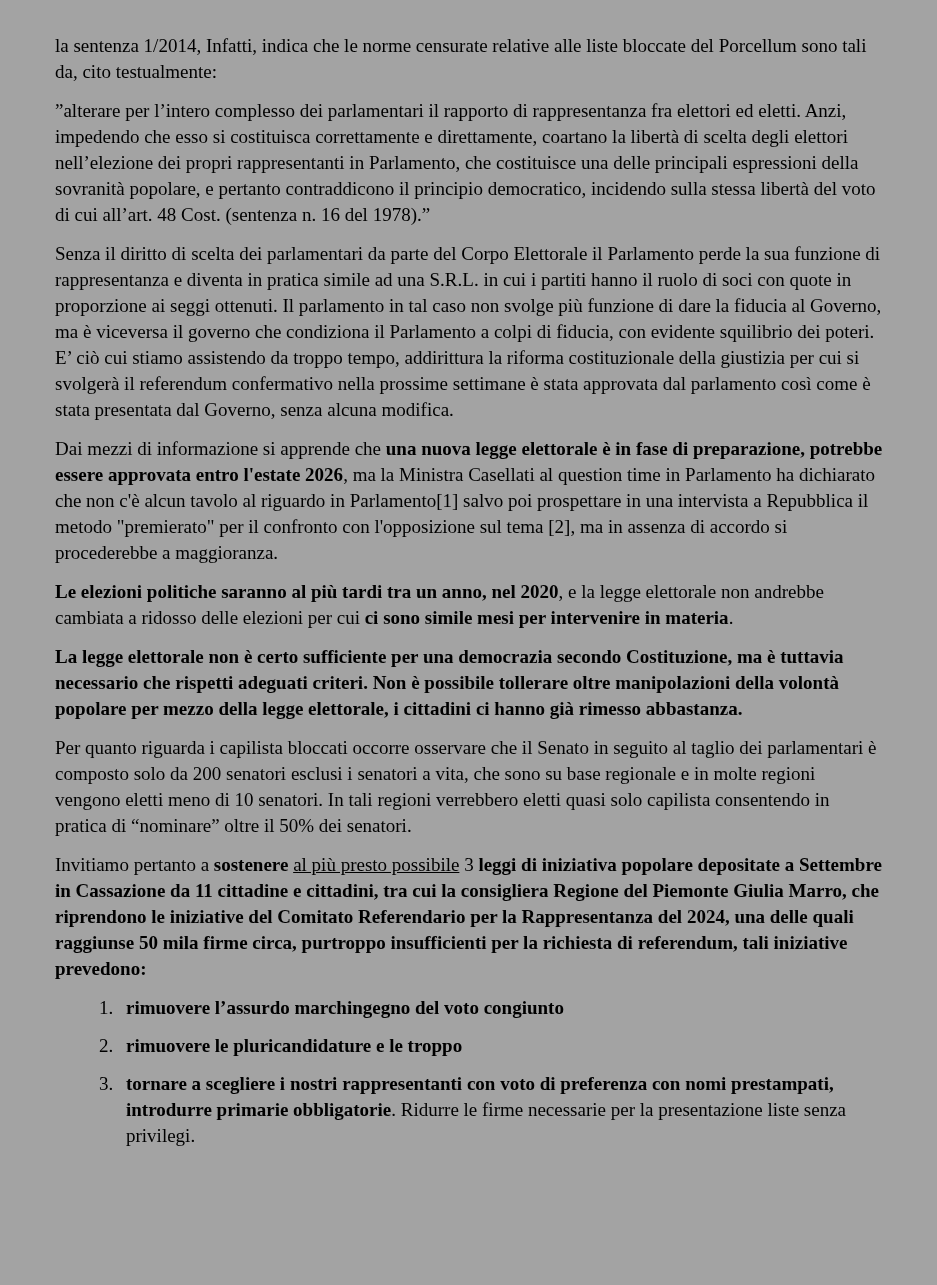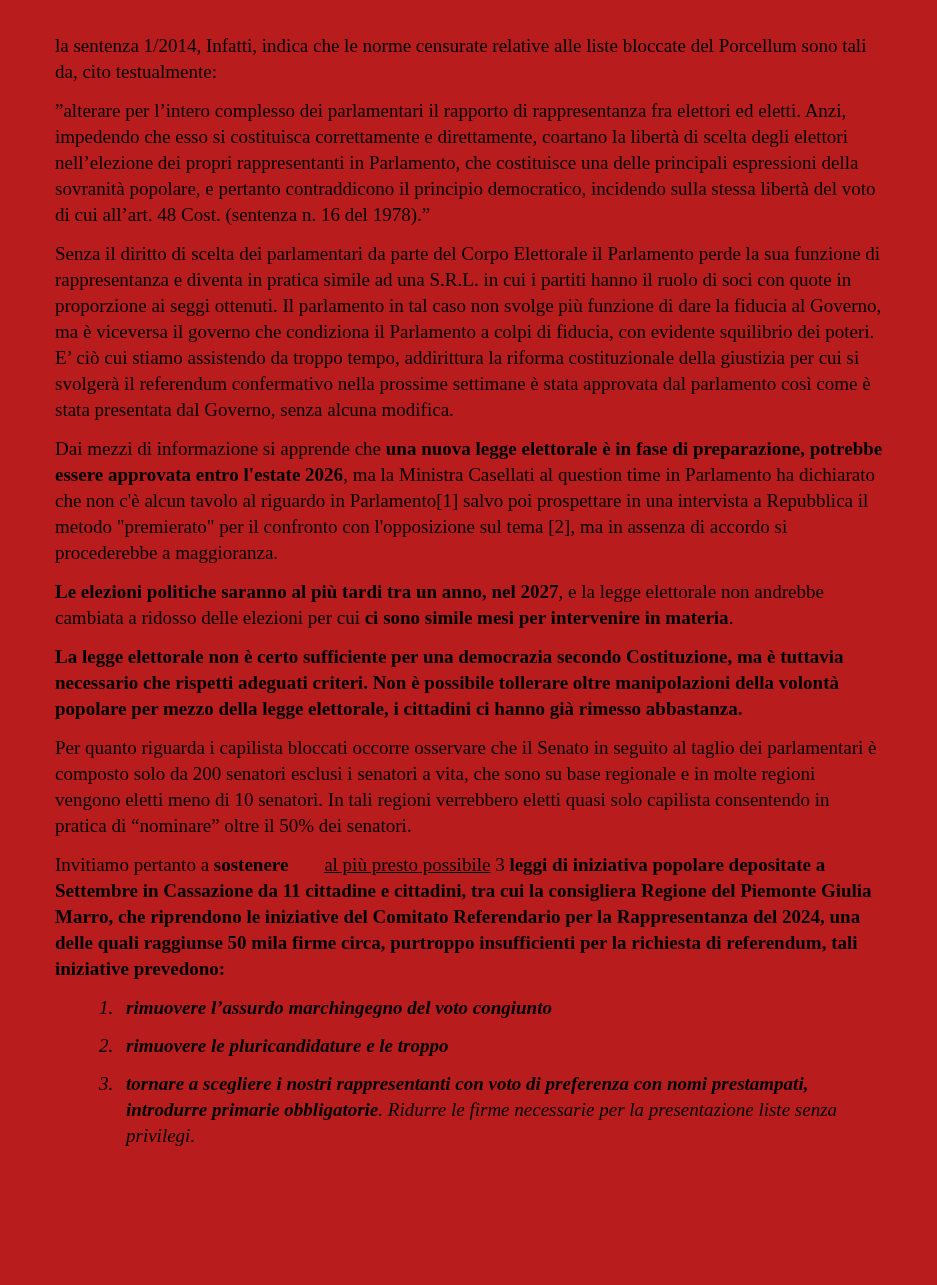--- a/index.html
+++ b/index.html
@@ -4,66 +4,64 @@
 <style>
   html, body {
     margin: 0;
     padding: 0;
     background: #ffffff;
   }
   .page {
     position: relative;
     width: 937px;
     height: 1285px;
-    background: #b91c1c;
+    background: #a3a3a3;
     box-sizing: border-box;
     padding: 33px 50px 0 55px;
     overflow: hidden;
   }
   .doc {
     width: 830px;
     font-family: "Liberation Serif", "DejaVu Serif", serif;
     font-size: 19px;
     line-height: 26px;
     color: #000000;
     text-align: left;
   }
   .doc p {
     margin: 0 0 13px 0;
   }
   .doc strong {
     font-weight: bold;
   }
   .doc u {
     text-decoration: underline;
-    margin-left: 31px;
   }
   .doc ol {
     margin: 0 0 13px 0;
     padding-left: 63px;
   }
   .doc li {
     margin: 12px 0 12px 0;
     padding-left: 8px;
-    font-style: italic;
   }
   .doc li::marker {
     font-weight: normal;
   }
 </style>
 </head>
 <body>
 
 <div class="page">
   <div class="doc">
       <p><span>la sentenza 1/2014, Infatti, indica che le norme censurate relative alle liste bloccate del Porcellum sono tali da, cito testualmente:</span></p>
       <p><span>”alterare per l’intero complesso dei parlamentari il rapporto di rappresentanza fra elettori ed eletti. Anzi, impedendo che esso si costituisca correttamente e direttamente, coartano la libertà di scelta degli elettori nell’elezione dei propri rappresentanti in Parlamento, che costituisce una delle principali espressioni della sovranità popolare, e pertanto contraddicono il principio democratico, incidendo sulla stessa libertà del voto di cui all’art. 48 Cost. (sentenza n. 16 del 1978).”</span></p>
       <p><span>Senza il diritto di scelta dei parlamentari da parte del Corpo Elettorale il Parlamento perde la sua funzione di rappresentanza e diventa in pratica simile ad una S.R.L. in cui i partiti hanno il ruolo di soci con quote in proporzione ai seggi ottenuti. Il parlamento in tal caso non svolge più funzione di dare la fiducia al Governo, ma è viceversa il governo che condiziona il Parlamento a colpi di fiducia, con evidente squilibrio dei poteri. E’ ciò cui stiamo assistendo da troppo tempo, addirittura la riforma costituzionale della giustizia per cui si svolgerà il referendum confermativo nella prossime settimane è stata approvata dal parlamento così come è stata presentata dal Governo, senza alcuna modifica.</span></p>
       <p><span>Dai mezzi di informazione si apprende che </span><strong>una nuova legge elettorale è in fase di preparazione, potrebbe essere approvata entro l'estate 2026</strong><span>, ma la Ministra Casellati al question time in Parlamento ha dichiarato che non c'è alcun tavolo al riguardo in Parlamento[1] salvo poi prospettare in una intervista a Repubblica il metodo "premierato" per il confronto con l'opposizione sul tema [2], ma in assenza di accordo si procederebbe a maggioranza.</span></p>
-      <p><strong>Le elezioni politiche saranno al più tardi tra un anno, nel 2027</strong><span>, e la legge elettorale non andrebbe cambiata a ridosso delle elezioni per cui </span><strong>ci sono simile mesi per intervenire in materia</strong><span>.</span></p>
+      <p><strong>Le elezioni politiche saranno al più tardi tra un anno, nel 2020</strong><span>, e la legge elettorale non andrebbe cambiata a ridosso delle elezioni per cui </span><strong>ci sono simile mesi per intervenire in materia</strong><span>.</span></p>
       <p><strong>La legge elettorale non è certo sufficiente per una democrazia secondo Costituzione, ma è tuttavia necessario che rispetti adeguati criteri. Non è possibile tollerare oltre manipolazioni della volontà popolare per mezzo della legge elettorale, i cittadini ci hanno già rimesso abbastanza.</strong></p>
       <p><span>Per quanto riguarda i capilista bloccati occorre osservare che il Senato in seguito al taglio dei parlamentari è composto solo da 200 senatori esclusi i senatori a vita, che sono su base regionale e in molte regioni vengono eletti meno di 10 senatori. In tali regioni verrebbero eletti quasi solo capilista consentendo in pratica di “nominare” oltre il 50% dei senatori.</span></p>
       <p><span>Invitiamo pertanto a </span><strong>sostenere</strong><span> </span><span><u>al più presto possibile</u></span><span> 3 </span><strong>leggi di iniziativa popolare depositate a Settembre in Cassazione da 11 cittadine e cittadini, tra cui la consigliera Regione del Piemonte Giulia Marro, che riprendono le iniziative del Comitato Referendario per la Rappresentanza del 2024, una delle quali raggiunse 50 mila firme circa, purtroppo insufficienti per la richiesta di referendum, tali iniziative prevedono:</strong></p>
       <ol>
         <li><strong>rimuovere l’assurdo marchingegno del voto congiunto</strong></li>
         <li><strong>rimuovere le pluricandidature e le troppo</strong></li>
         <li><strong>tornare a scegliere i nostri rappresentanti con voto di preferenza con nomi prestampati, introdurre primarie obbligatorie</strong><span>. Ridurre le firme necessarie per la presentazione liste senza privilegi.</span></li>
       </ol>
     </div>
 </div>

